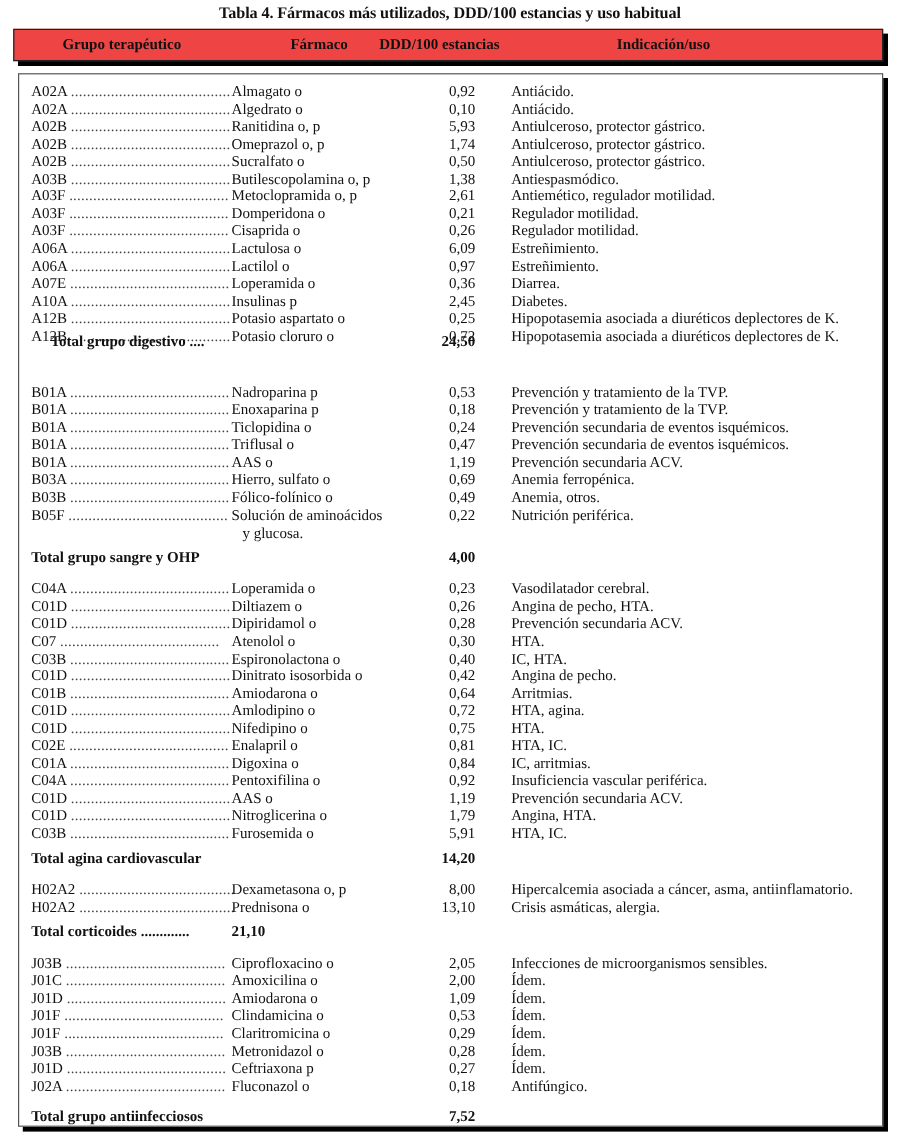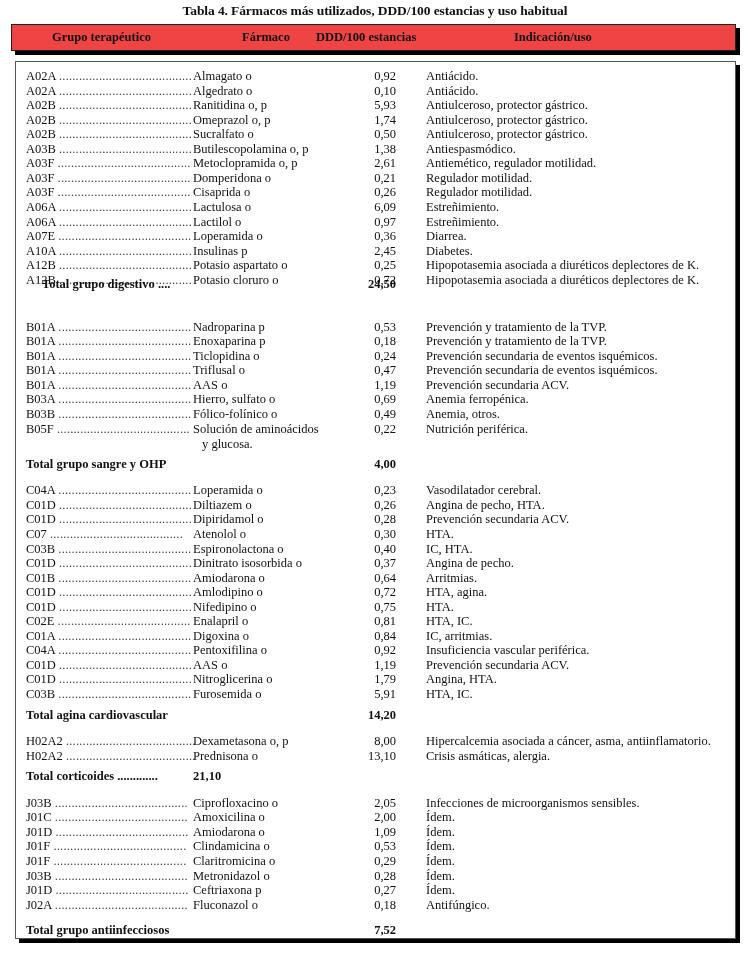--- a/index.html
+++ b/index.html
@@ -209,21 +209,21 @@
     </div>
     <div class="row" style="top: 479.5px; width: 715px;">
       <div class="code"><span>C03B </span><span class="dots">........................................</span></div>
       <div class="drug">Espironolactona o</div>
       <div class="val">0,40</div>
       <div class="ind">IC, HTA.</div>
     </div>
     <div class="row" style="top: 494.05px; width: 715px;">
       <div class="code"><span>C01D </span><span class="dots">........................................</span></div>
       <div class="drug">Dinitrato isosorbida o</div>
-      <div class="val">0,37</div>
+      <div class="val">0,42</div>
       <div class="ind">Angina de pecho.</div>
     </div>
     <div class="row" style="top: 508.6px; width: 715px;">
       <div class="code"><span>C01B </span><span class="dots">........................................</span></div>
       <div class="drug">Amiodarona o</div>
       <div class="val">0,64</div>
       <div class="ind">Arritmias.</div>
     </div>
     <div class="row" style="top: 523.15px; width: 715px;">
       <div class="code"><span>C01D </span><span class="dots">........................................</span></div>

